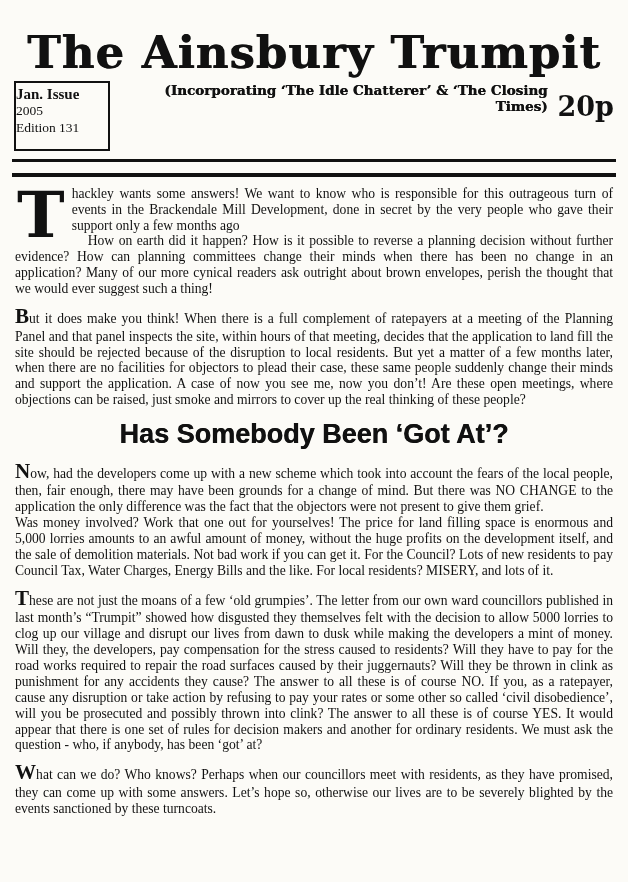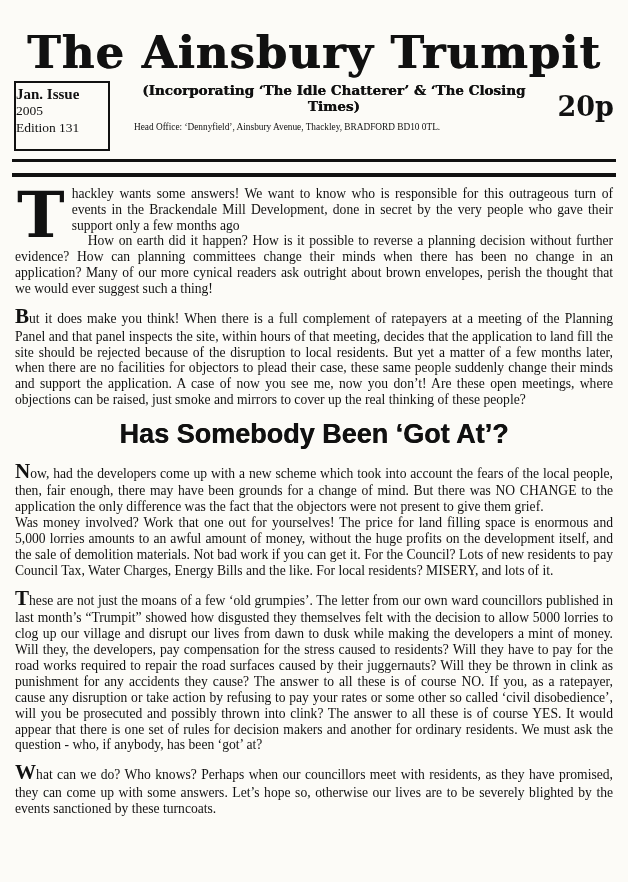--- a/index.html
+++ b/index.html
@@ -39,21 +39,21 @@
     font-family: "Liberation Serif", serif;
     flex: 0 0 auto;
   }
   .issue-l1 { font-weight: bold; font-size: 15px; }
   .issue-l2, .issue-l3 { font-size: 13.5px; line-height: 1.25; }
   .header-center { flex: 1 1 auto; padding-top: 1px; }
   .incorporating {
     font-family: "DejaVu Serif", serif;
     font-weight: bold;
     font-size: 13.5px;
-    text-align: center;
+    text-align: right;
     text-shadow: 0.4px 0 0 #111;
     margin-bottom: 7px;
   }
   .office {
     font-family: "Liberation Serif", serif;
     font-size: 9.3px;
     line-height: 1.35;
     text-align: left;
     padding-left: 14px;
   }
@@ -120,21 +120,20 @@
 
     <div class="header-row">
       <div class="issue-box">
         <div class="issue-l1">Jan. Issue</div>
         <div class="issue-l2">2005</div>
         <div class="issue-l3">Edition 131</div>
       </div>
 
       <div class="header-center">
         <div class="incorporating">(Incorporating ‘The Idle Chatterer’ &amp; ‘The Closing Times)</div>
-        <div class="office">Head Office: ‘Dennyfield’, Ainsbury Avenue, Thackley, BRADFORD BD10 0TL.</div>
       </div>
 
       <div class="price">20p</div>
     </div>
   </header>
 
   <div class="rule rule-top"></div>
 
 
   <div class="rule rule-mid"></div>

